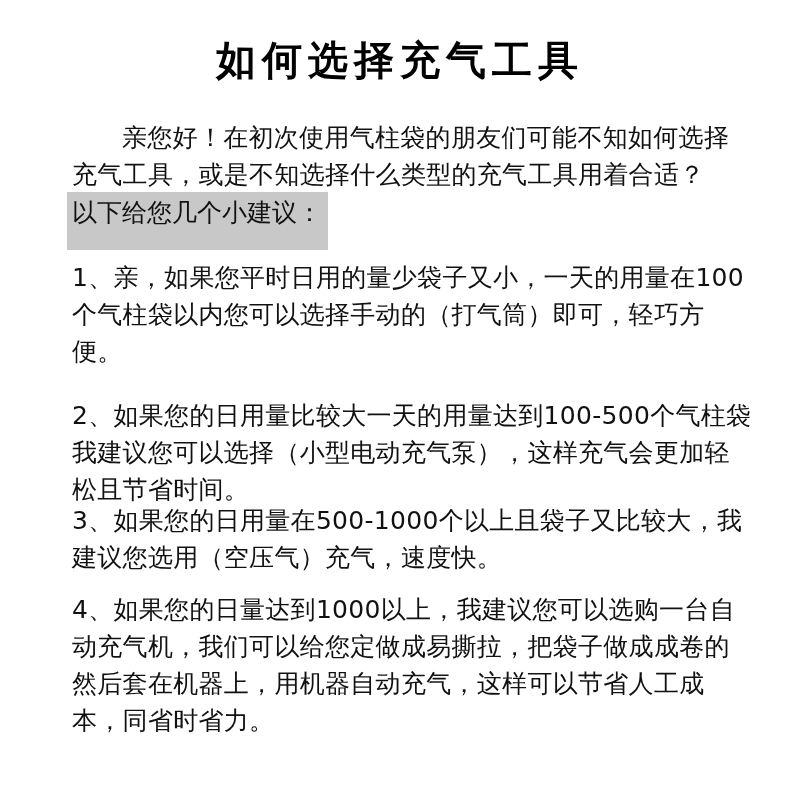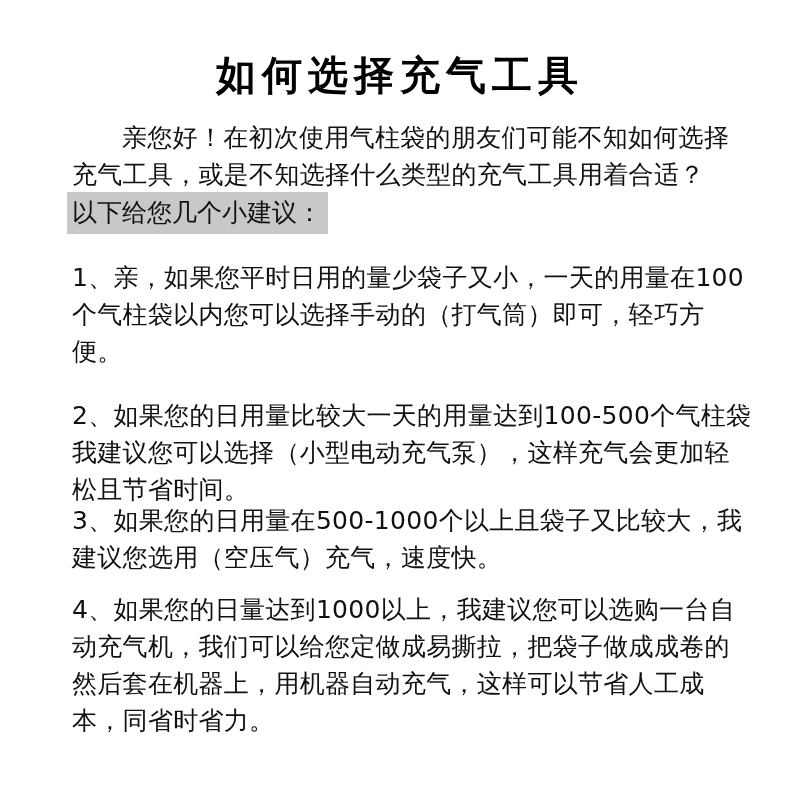--- a/index.html
+++ b/index.html
@@ -4,32 +4,32 @@
 <style>
   html, body { margin: 0; padding: 0; background: #ffffff; }
   body {
     width: 800px; height: 800px; position: relative; overflow: hidden;
     font-family: "DejaVu Sans", "Liberation Sans", sans-serif;
     color: #111111;
   }
   .title {
     position: absolute; left: 0; top: 32px; width: 800px;
     text-align: center; font-size: 40px; font-weight: bold;
-    letter-spacing: 6px; line-height: 56px; color: #000; margin-top: 15px;
+    letter-spacing: 6px; line-height: 56px; color: #000;
   }
   .para {
     position: absolute; left: 72px; width: 680px;
     font-size: 25px; line-height: 37px; letter-spacing: 0.3px;
     color: #111;
     margin-top: 9px;
   }
   .intro { top: 110px; text-indent: 50px; }
   .hint {
     position: absolute; left: 67px; top: 192px;
-    background: #c8c8c8; padding: 0 6px 0 5px;
+    background: #c8c8c8; padding: 0 6px 16px 5px;
     font-size: 25px; line-height: 42px; color: #111;
   }
   .item1 { top: 250px; }
   .item2 { top: 388px; }
   .item3 { top: 493px; }
   .item4 { top: 582px; }
 </style>
 </head>
 <body>
 

